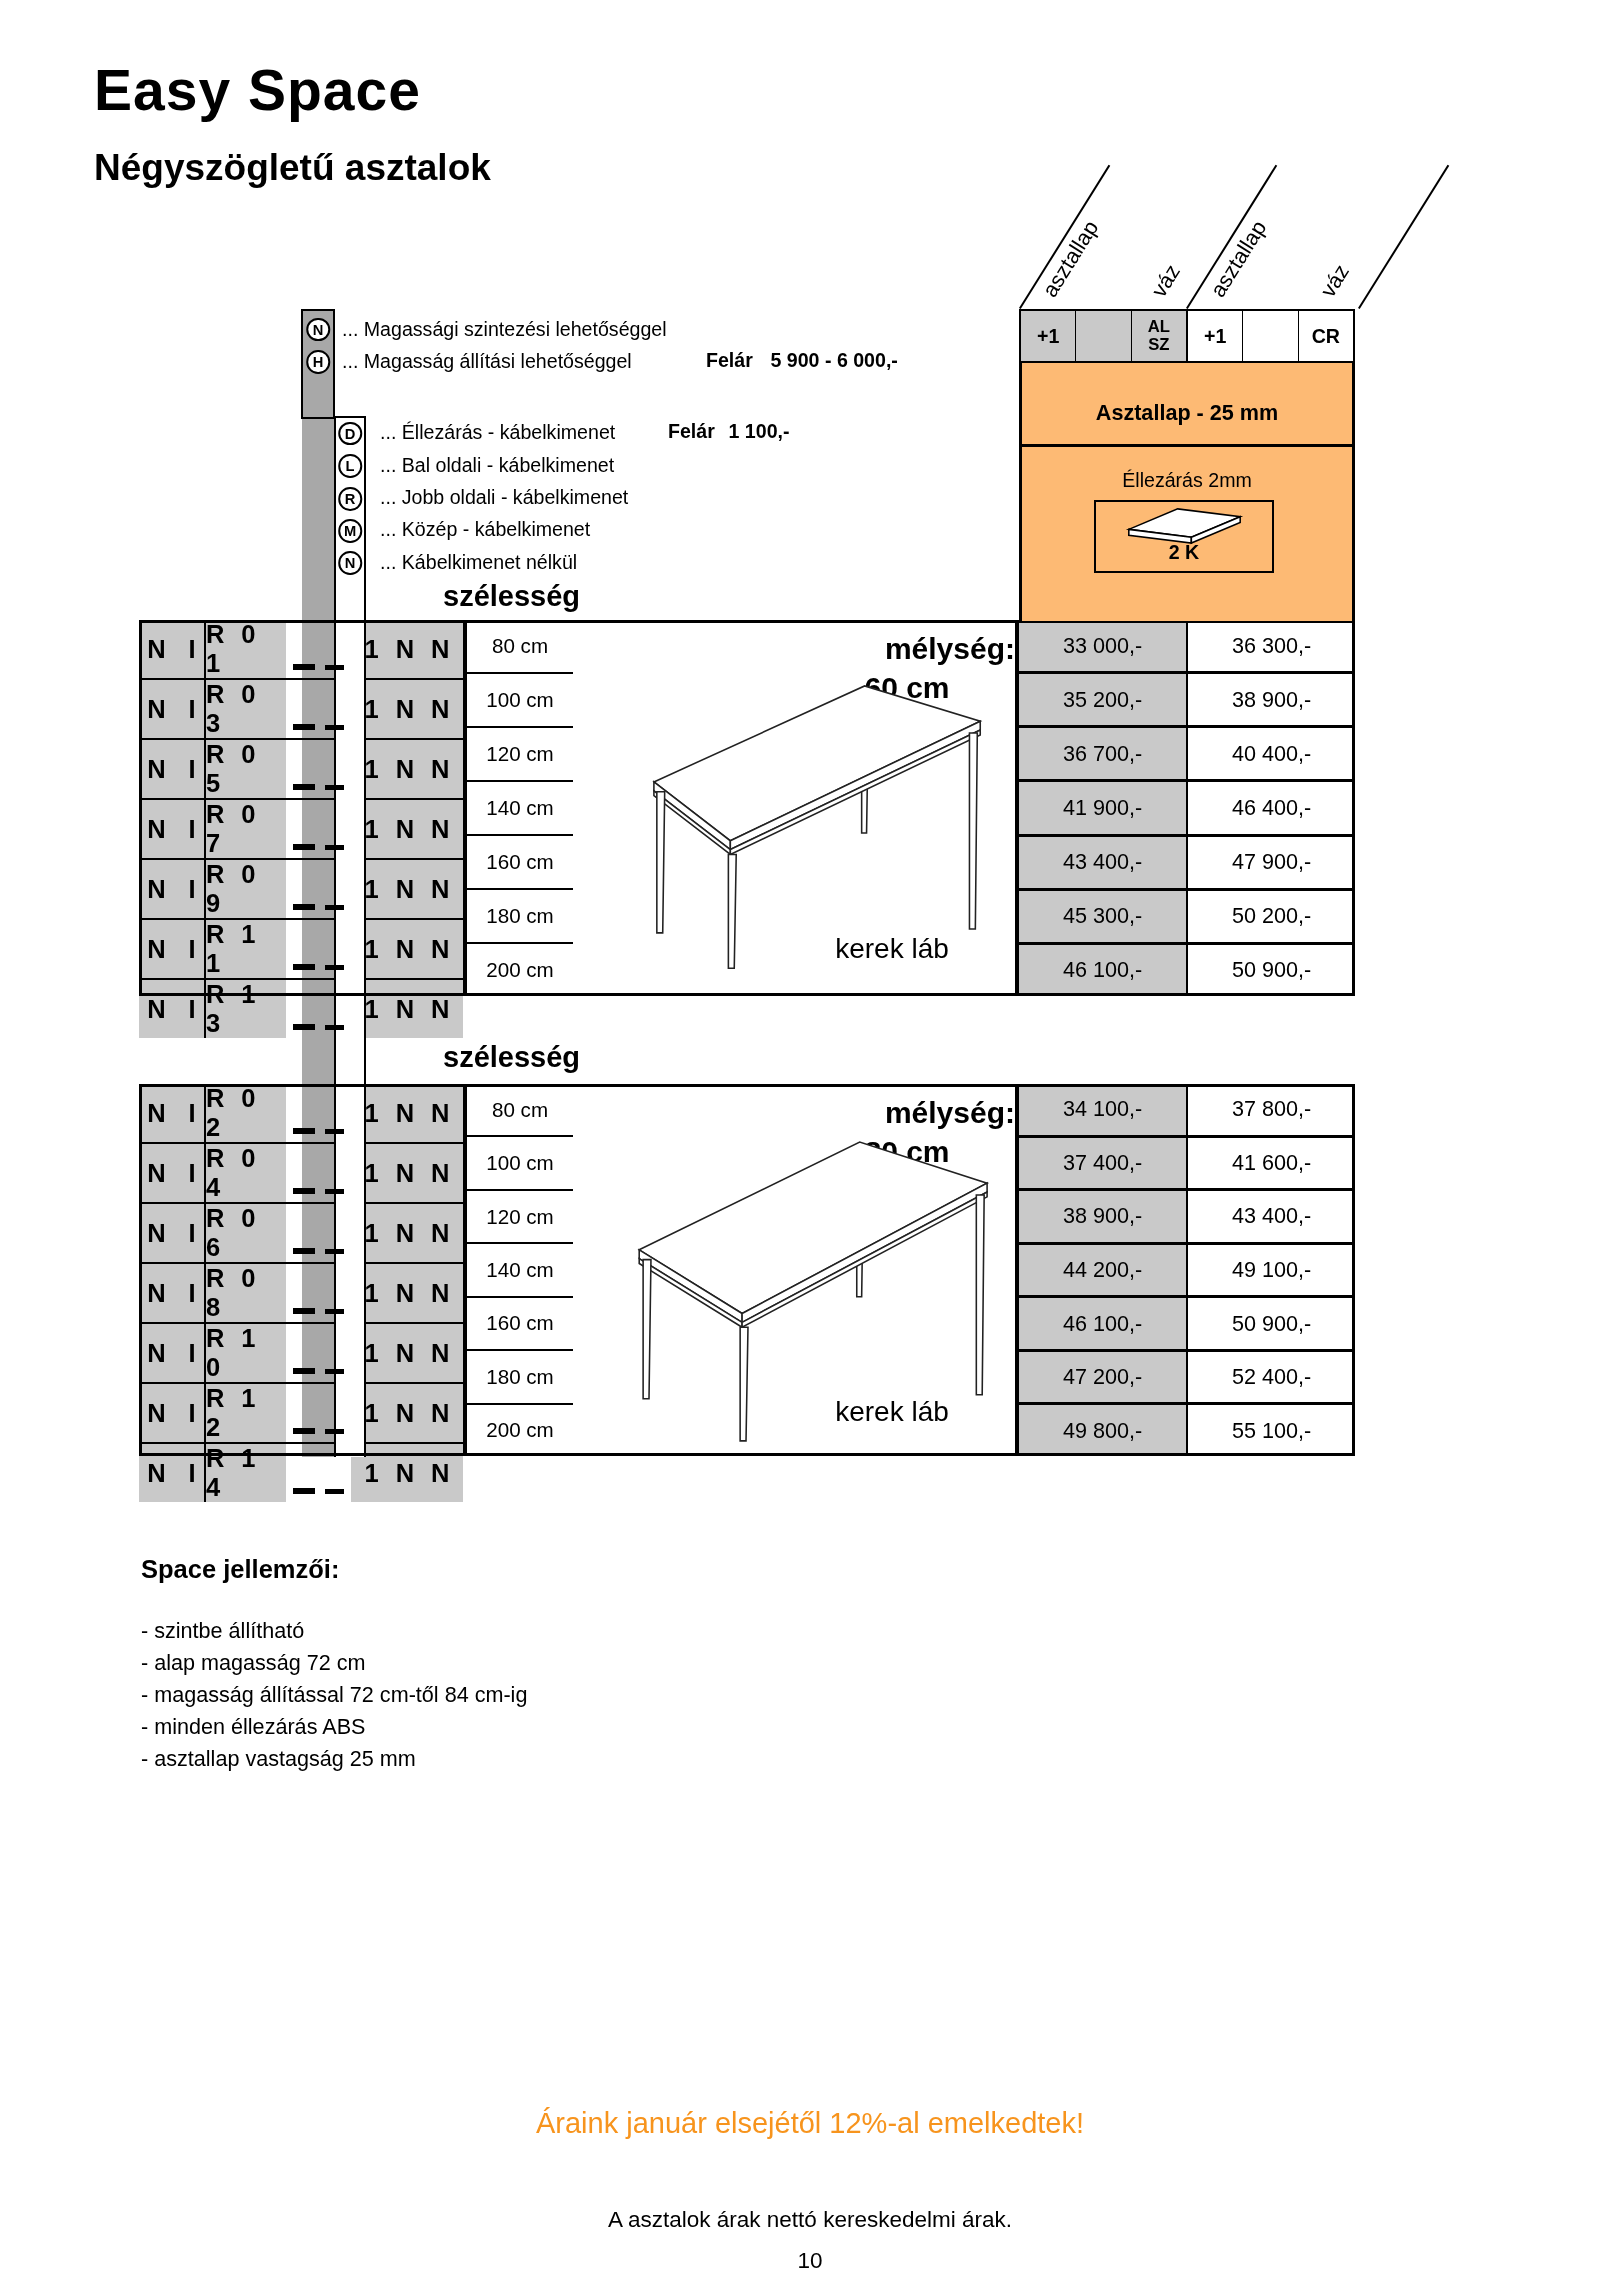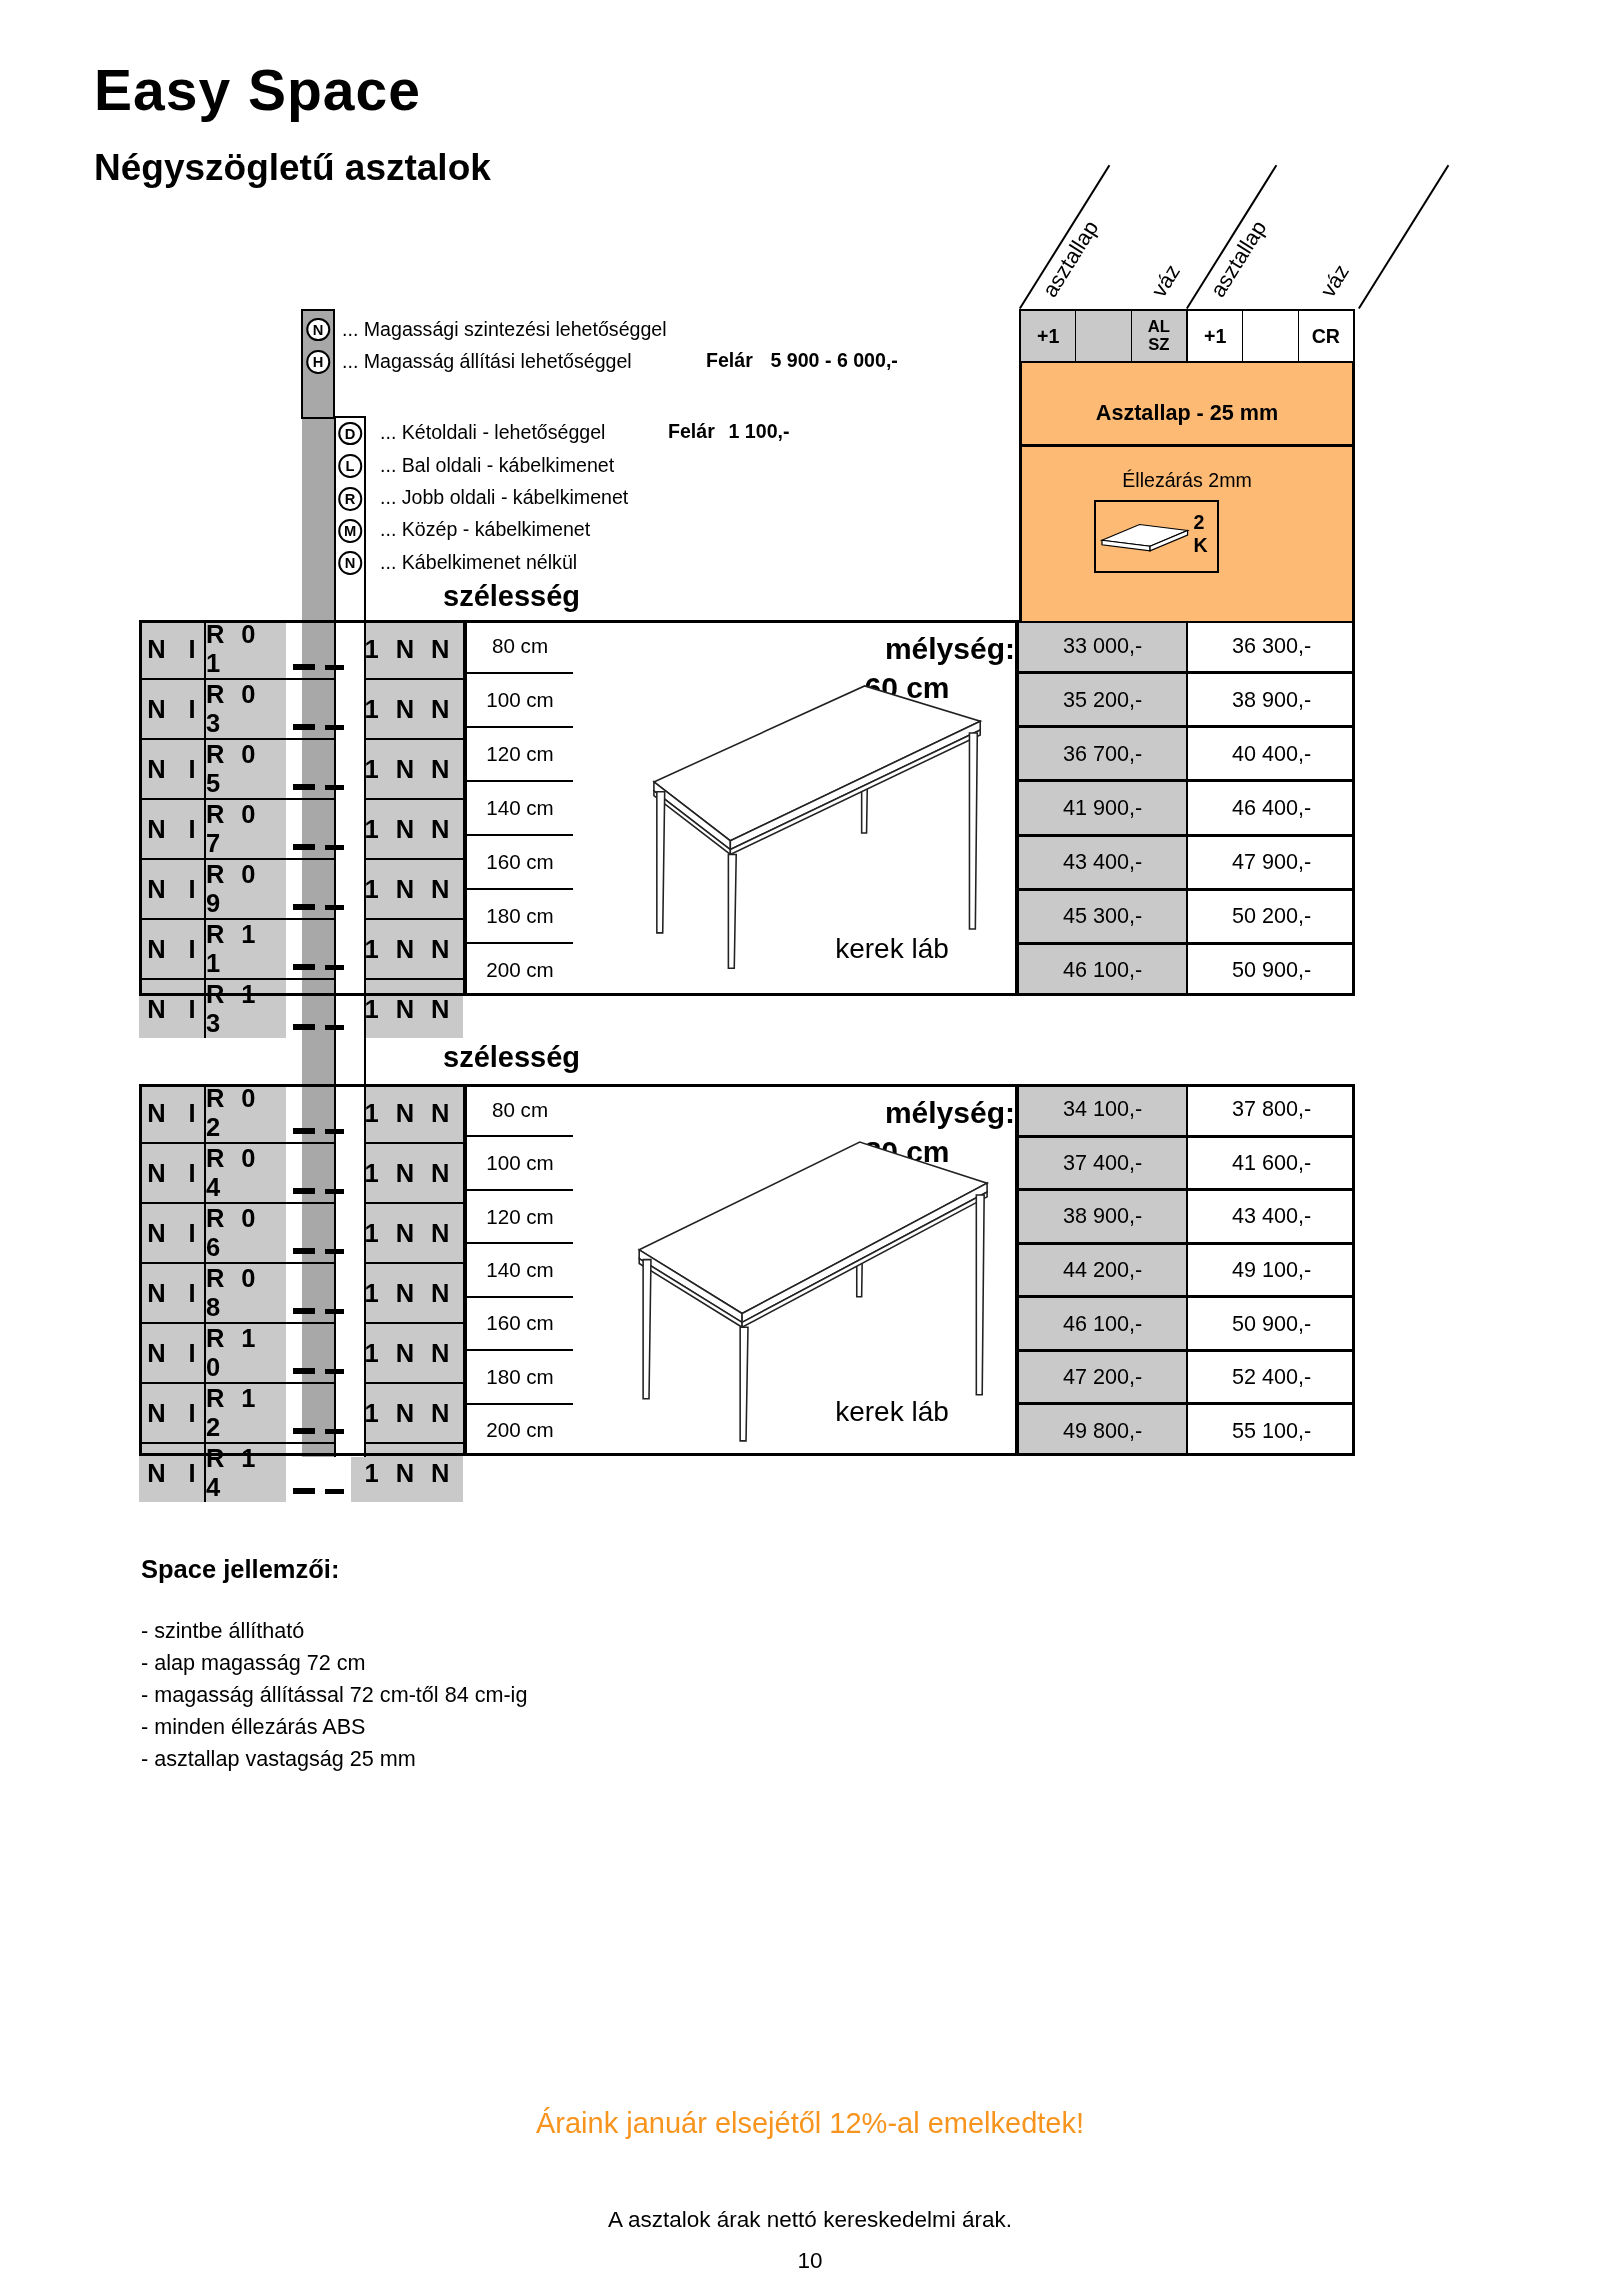--- a/index.html
+++ b/index.html
@@ -64,22 +64,22 @@
   .phcell.g{background:#c9c9c9;}
   .phcell.small{font-size:16.7px;}
   .phcell.gdiv{border-right:2.9px solid #000;}
   .diag{position:absolute;width:169px;height:0;border-top:2px solid #000;transform-origin:0 0;transform:rotate(-58deg);}
   .rlabel{position:absolute;font-size:21.6px;white-space:nowrap;transform-origin:0 100%;transform:rotate(-58deg);}
   
   .infobox{left:1019px;top:363px;width:336px;height:258px;border-left:3.9px solid #000;border-right:3.9px solid #000;box-sizing:border-box;background:#fdba74;text-decoration:underline;}
   .info-title{position:absolute;left:0;right:0;top:37px;text-align:center;font-size:21.6px;font-weight:bold;}
   .info-div{position:absolute;left:0;right:0;top:81px;height:2.9px;background:#000;}
   .edge-label{position:absolute;left:0;right:0;top:106px;text-align:center;font-size:19.6px;}
-  .kbox{position:absolute;left:72px;top:137px;width:125px;height:73px;border:2.9px solid #000;box-sizing:border-box;
-        display:flex;align-items:center;justify-content:flex-start;}
+  .kbox{position:absolute;left:72px;top:137px;width:180px;height:73px;border:2.9px solid #000;box-sizing:border-box;
+        display:flex;flex-direction:column;align-items:center;justify-content:flex-start;}
   .kcode{font-size:19.6px;font-weight:bold;margin-top:-5.9px;}
   
   .feat-head{left:141px;top:1555px;font-size:25.5px;font-weight:bold;}
   .feat-list{left:141px;top:1615px;font-size:21.6px;line-height:32px;}
   
   .notice{left:0;width:1620px;top:2107px;text-align:center;font-size:29px;color:#f7941d;}
   .fnote{left:0;width:1620px;top:2207px;text-align:center;font-size:22.5px;}
   .fpage{left:0;width:1620px;top:2248px;text-align:center;font-size:22.5px;}
   svg{display:block;}
 </style>
@@ -326,21 +326,21 @@
     <span class="circle" style="top:6.9px">N</span>
     <span class="circle" style="top:39px">H</span>
   </div>
 
   <div class="abs ltext" style="left:342px;top:318px">... Magassági szintezési lehetőséggel</div>
   <div class="abs ltext" style="left:342px;top:350px">... Magasság állítási lehetőséggel</div>
   <div class="abs surcharge" style="left:706px;top:349px">
     <span>Felár</span><span class="val">5 900 - 6 000,-</span>
   </div>
 
-  <div class="abs ltext" style="left:380px;top:421px">... Kétoldali - lehetőséggel</div>
+  <div class="abs ltext" style="left:380px;top:421px">... Éllezárás - kábelkimenet</div>
   <div class="abs ltext" style="left:380px;top:454px">... Bal oldali - kábelkimenet</div>
   <div class="abs ltext" style="left:380px;top:486px">... Jobb oldali - kábelkimenet</div>
   <div class="abs ltext" style="left:380px;top:518px">... Közép - kábelkimenet</div>
   <div class="abs ltext" style="left:380px;top:551px">... Kábelkimenet nélkül</div>
   <div class="abs surcharge" style="left:668px;top:420px">
     <span>Felár</span><span class="val" style="margin-left:13.7px">1 100,-</span>
   </div>
 
   <div class="abs szelesseg" style="left:443px;top:580px">szélesség</div>
   <div class="abs szelesseg" style="left:443px;top:1041px">szélesség</div>

